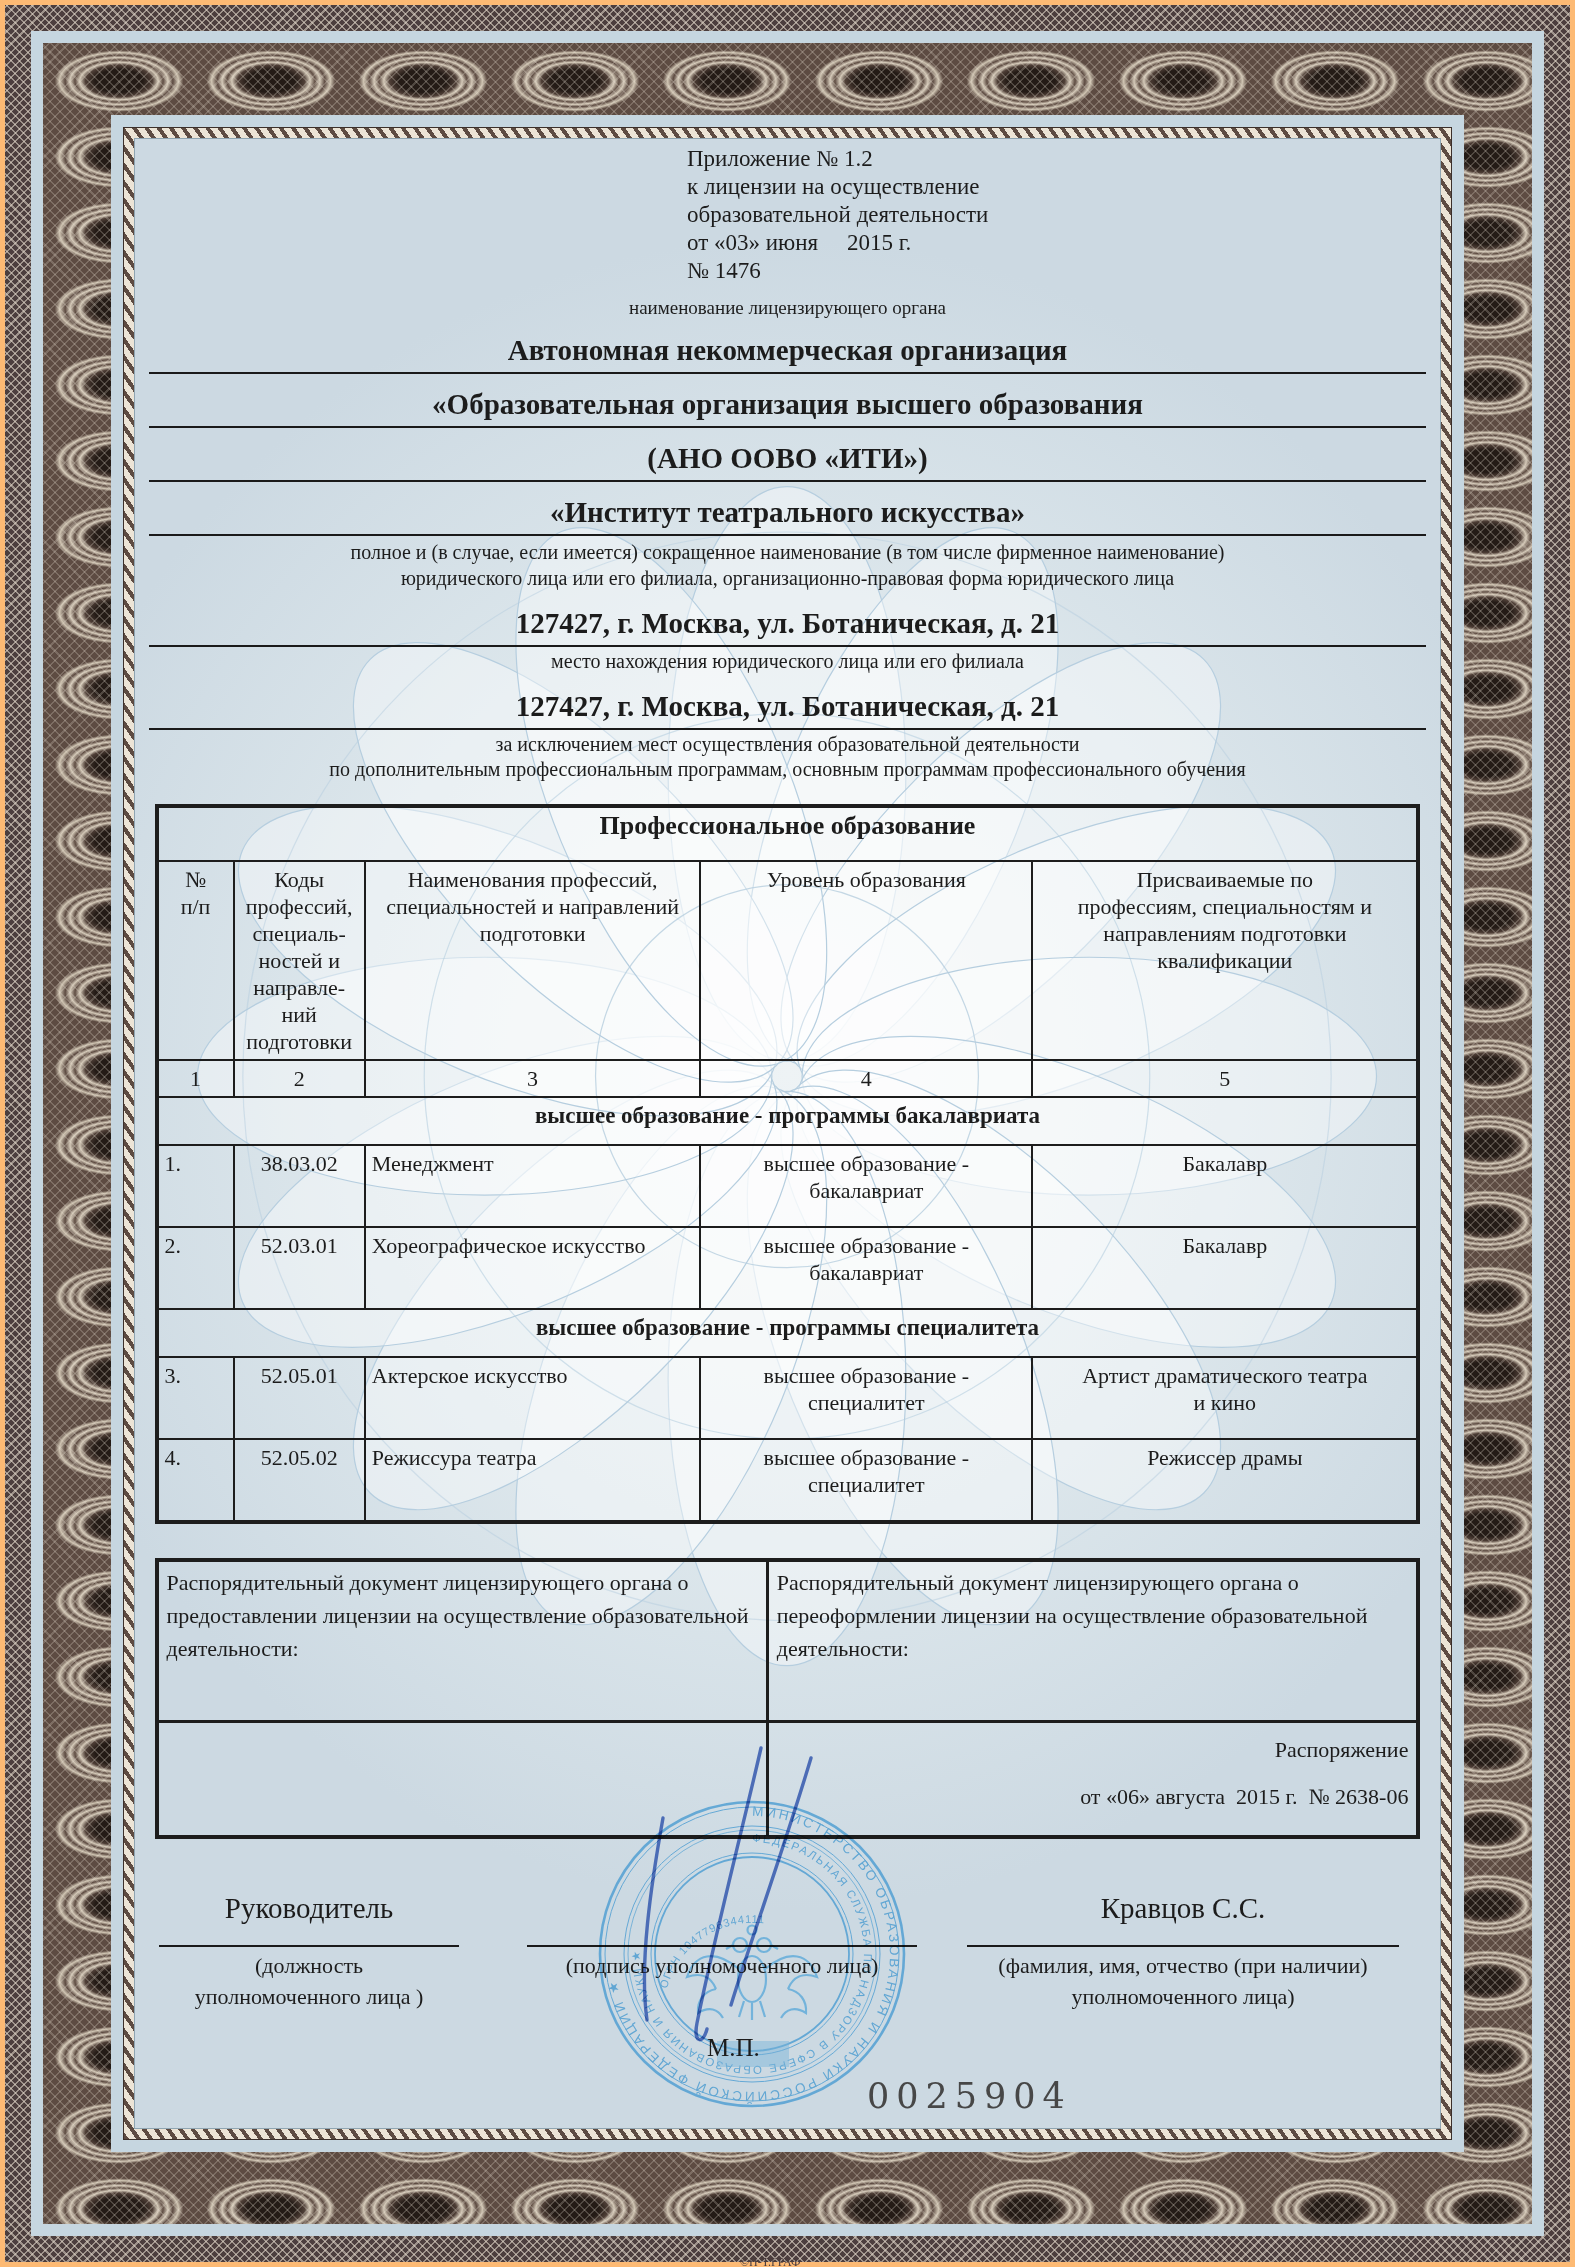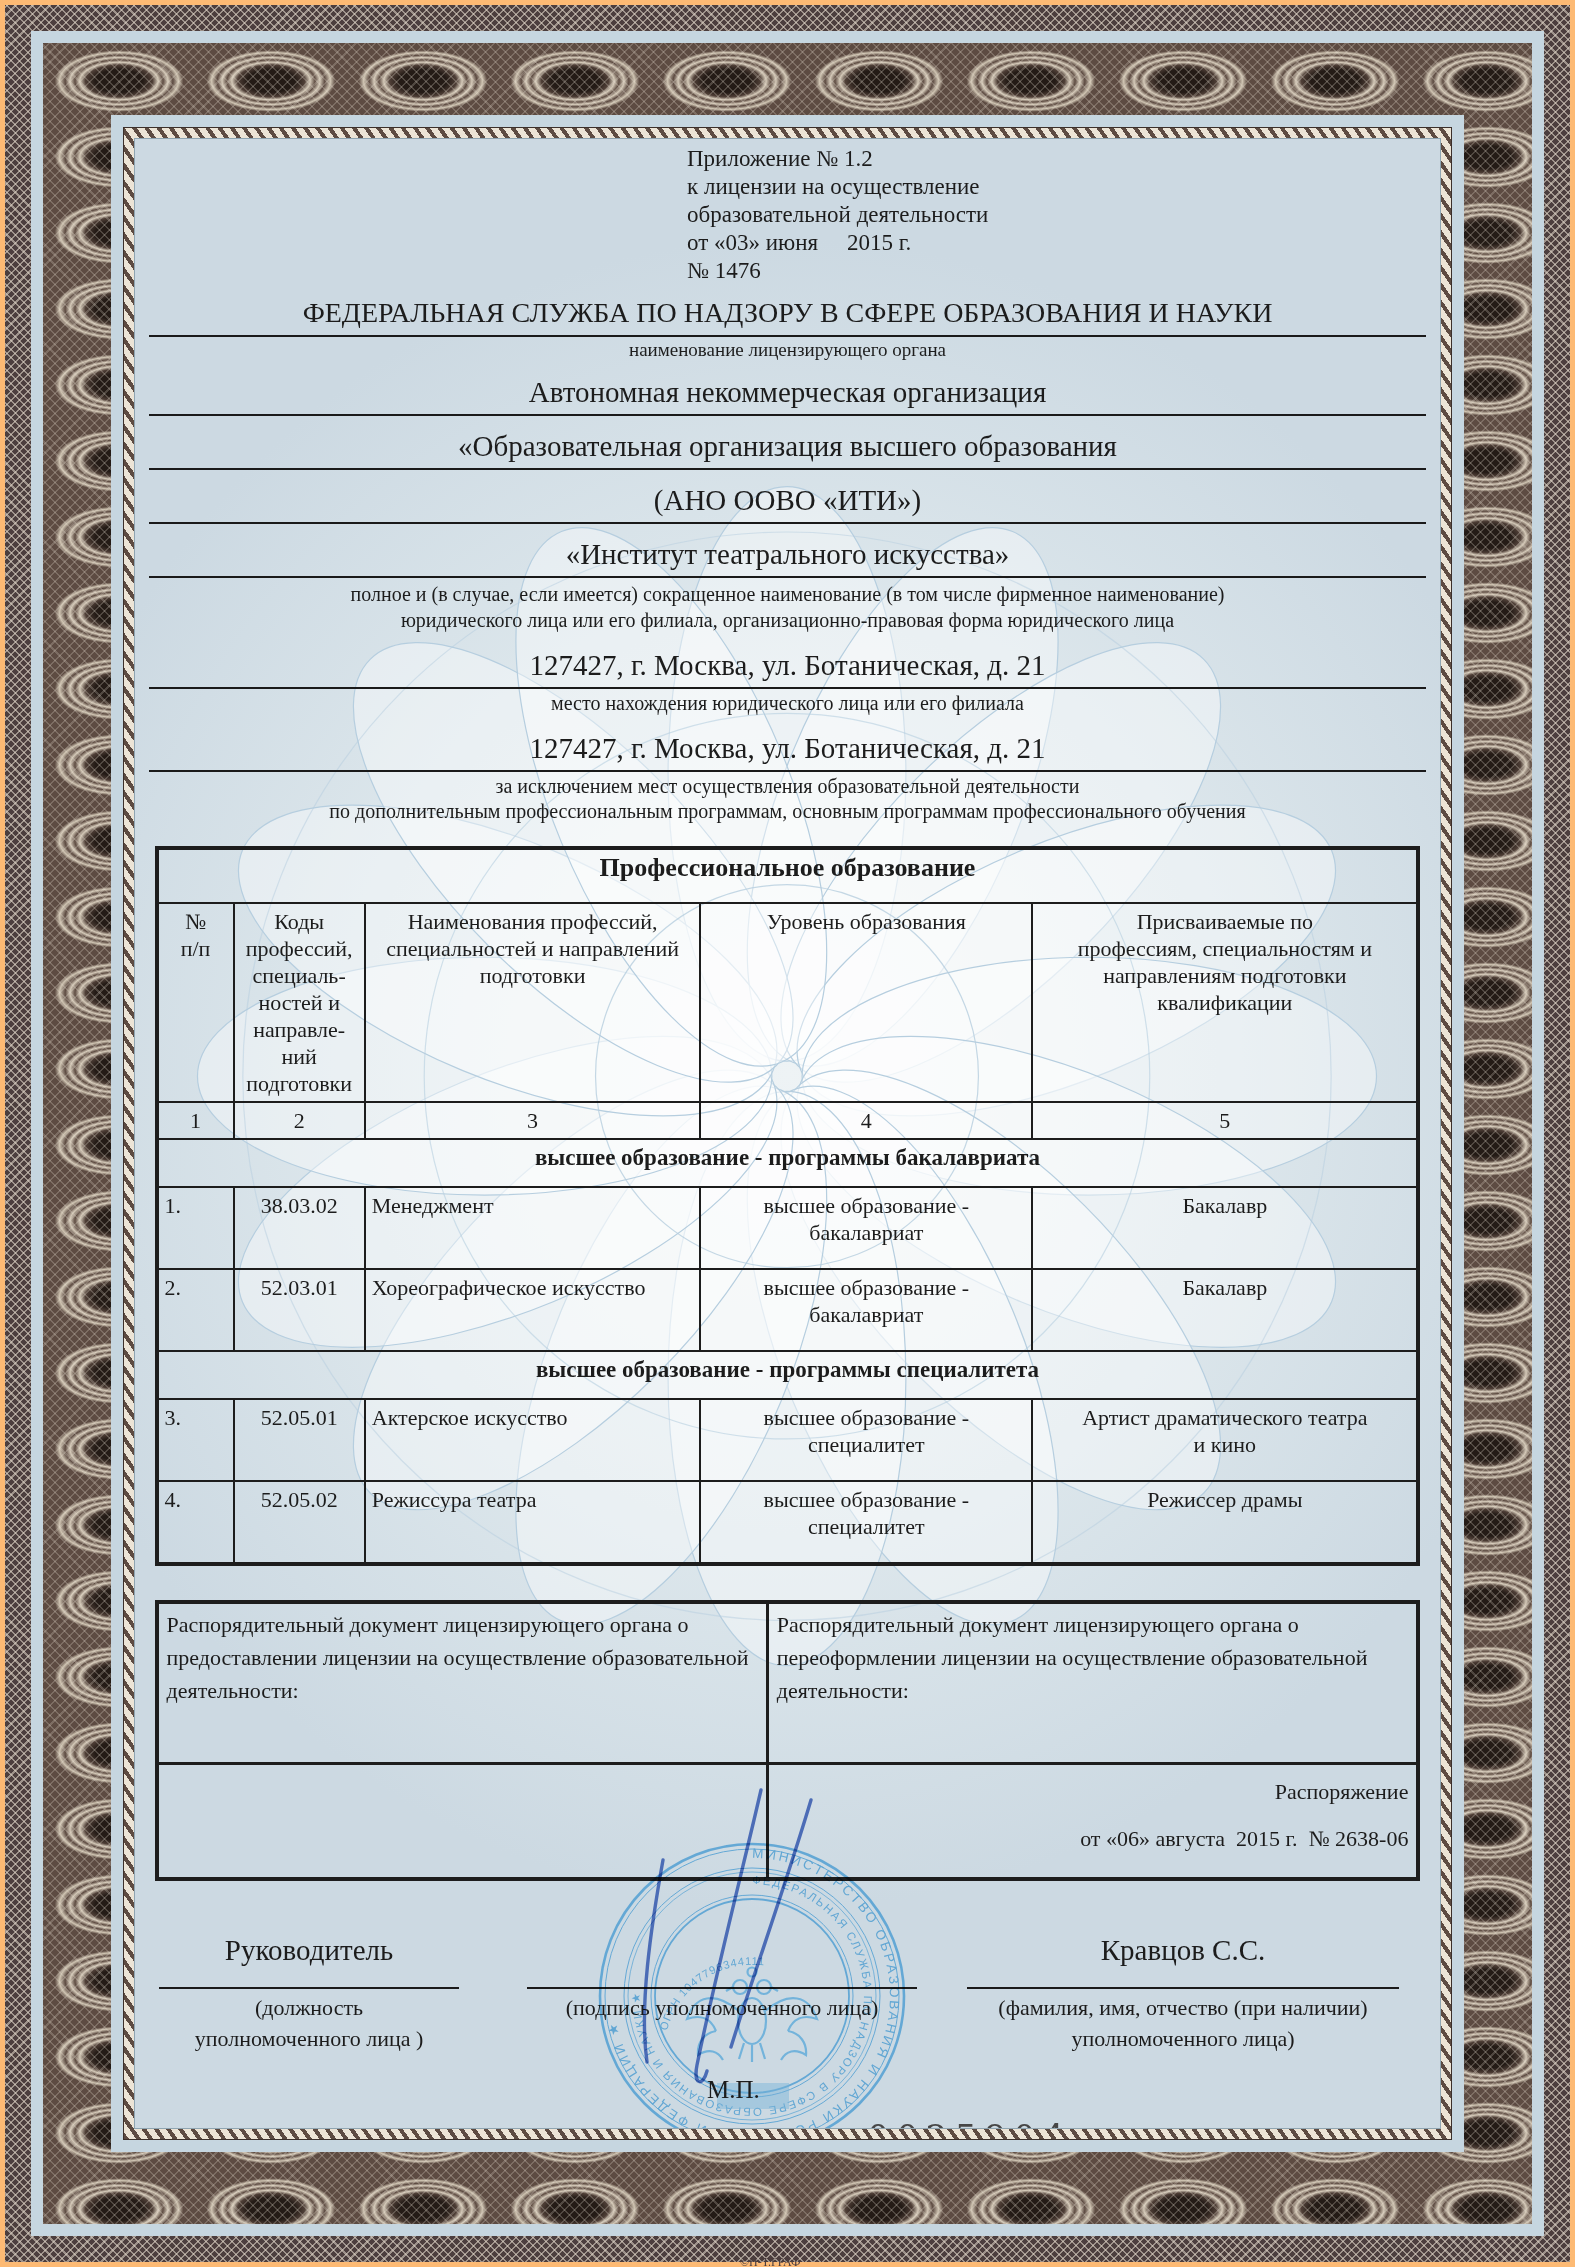--- a/index.html
+++ b/index.html
@@ -31,21 +31,21 @@
     background:radial-gradient(ellipse 60% 42% at 50% 47%, #eef3f5 0%, #dde7ec 55%, #ccd9e2 100%);
     border:1px solid #8fa5b2;}
   .watermark{position:absolute;inset:0;z-index:0;pointer-events:none;}
   .flow{position:relative;z-index:1;padding:4px 0 0 0;}
 
   
   .prl{white-space:pre-line;}
   .prw{white-space:pre-wrap;}
   .uline{border-bottom:2px solid #1a1a1a;}
   .bigline{font-size:28px;line-height:36px;text-align:center;margin:0 14px;padding-bottom:4px;}
-  .boldline{font-weight:normal;font-size:29px;}
+  .boldline{font-weight:bold;font-size:29px;}
   .caption{font-size:19px;line-height:25px;text-align:center;color:#1e1e1e;}
 
   .appendix{margin:2px 0 0 552px;font-size:23px;line-height:28px;}
 
   .authority{margin-top:10px;}
   .orgline{margin-top:12px;}
   .org-captions{margin-top:3px;font-size:20px;line-height:26px;text-align:center;}
   .addr-value{margin-top:14px;}
   .addr-captions{margin-top:2px;font-size:20px;line-height:25px;text-align:center;}
 
@@ -165,21 +165,20 @@
 
     <div class="appendix">
       <div>Приложение № 1.2</div>
       <div>к лицензии на осуществление</div>
       <div>образовательной деятельности</div>
       <div class="prw">от «03» июня     2015 г.</div>
       <div>№ 1476</div>
     </div>
 
     <div class="authority">
-      <div class="bigline uline">ФЕДЕРАЛЬНАЯ СЛУЖБА ПО НАДЗОРУ В СФЕРЕ ОБРАЗОВАНИЯ И НАУКИ</div>
       <div class="caption">наименование лицензирующего органа</div>
     </div>
 
     <div>
       <div class="bigline boldline uline orgline">Автономная некоммерческая организация</div>
       <div class="bigline boldline uline orgline">«Образовательная организация высшего образования</div>
       <div class="bigline boldline uline orgline">(АНО ООВО «ИТИ»)</div>
       <div class="bigline boldline uline orgline">«Институт театрального искусства»</div>
       <div class="org-captions">
         <div>полное и (в случае, если имеется) сокращенное наименование (в том числе фирменное наименование)</div>

